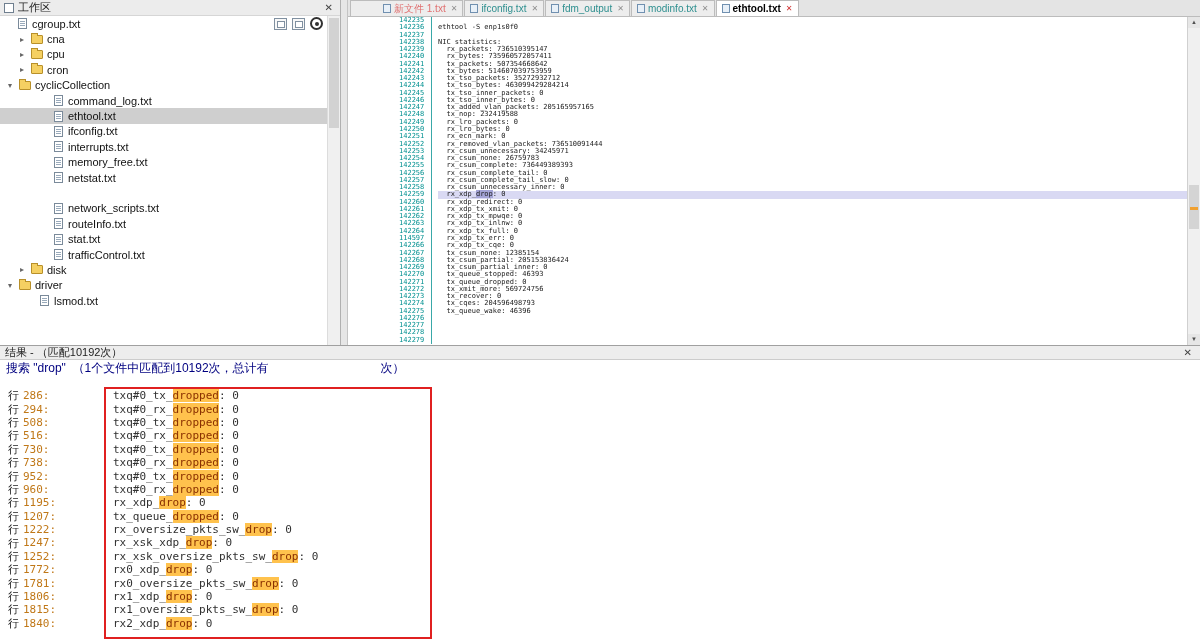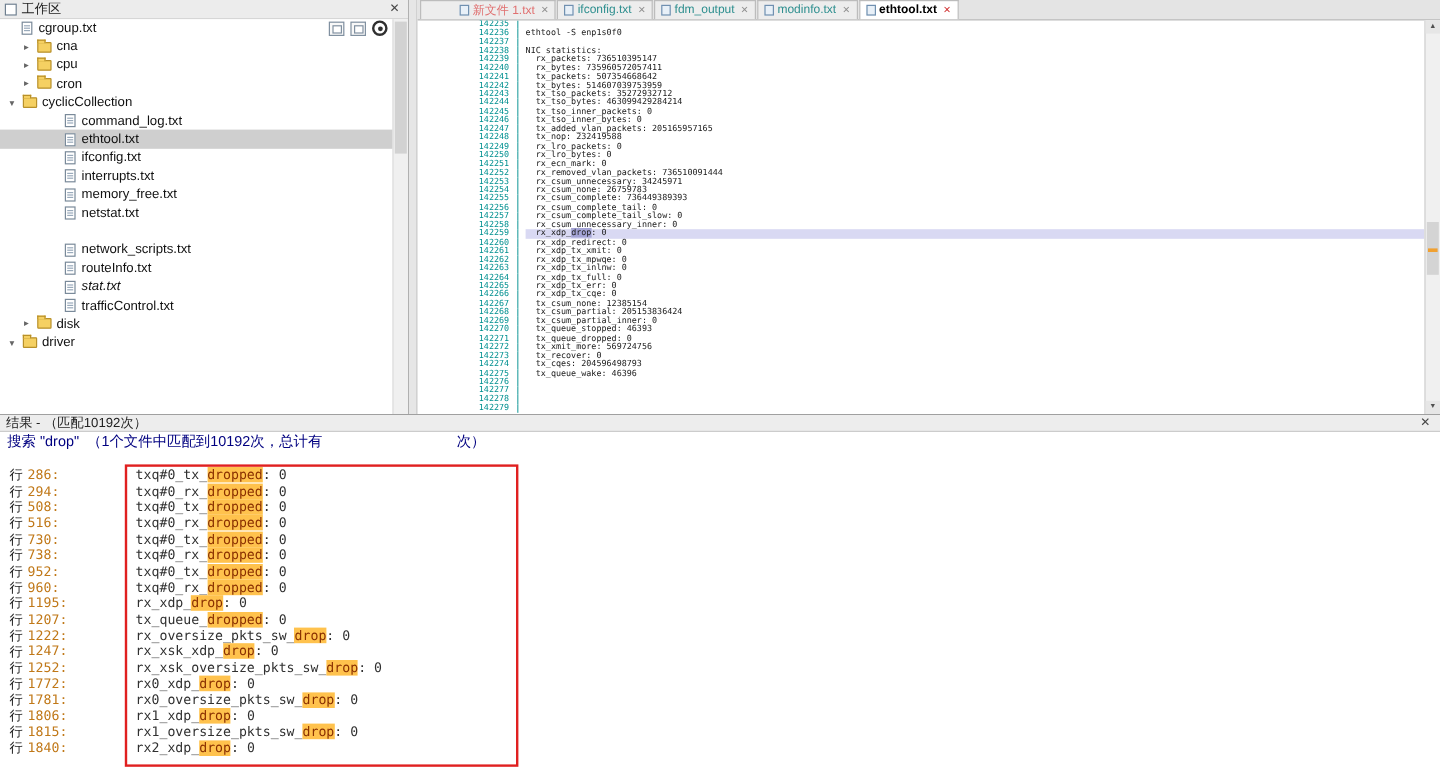--- a/index.html
+++ b/index.html
@@ -130,37 +130,41 @@
       </div>
       <div class="tree-row" style="padding-left: 8px;"></div>
       <div class="tree-row" style="padding-left: 54px;">
         <span class="icon-file"></span>
         <span class="tree-label">network_scripts.txt</span>
       </div>
       <div class="tree-row" style="padding-left: 54px;">
         <span class="icon-file"></span>
         <span class="tree-label">routeInfo.txt</span>
       </div>
-      <div class="tree-row" style="padding-left: 54px; font-style: italic;">
+      <div class="tree-row" style="padding-left: 54px;">
         <span class="icon-file"></span>
         <span class="tree-label">stat.txt</span>
       </div>
       <div class="tree-row" style="padding-left: 54px;">
         <span class="icon-file"></span>
         <span class="tree-label">trafficControl.txt</span>
       </div>
       <div class="tree-row" style="padding-left: 20px;">
         <span class="arrow">▸</span>
         <span class="icon-folder"></span>
         <span class="tree-label">disk</span>
       </div>
       <div class="tree-row" style="padding-left: 8px;">
         <span class="arrow">▾</span>
         <span class="icon-folder"></span>
         <span class="tree-label">driver</span>
+      </div>
+      <div class="tree-row" style="padding-left: 40px;">
+        <span class="icon-file"></span>
+        <span class="tree-label">lsmod.txt</span>
       </div>
     </div>
   <div class="tree-toolbar">
     <span class="tb-icon"></span>
     <span class="tb-icon"></span>
     <span class="locate-icon"></span>
   </div>
   <div class="tree-scroll">
     <div class="tree-thumb"></div>
   </div>
@@ -220,21 +224,21 @@
       <div class="code-line"><span class="ln">142255</span><span class="code-text">  rx_csum_complete: 736449389393</span></div>
       <div class="code-line"><span class="ln">142256</span><span class="code-text">  rx_csum_complete_tail: 0</span></div>
       <div class="code-line"><span class="ln">142257</span><span class="code-text">  rx_csum_complete_tail_slow: 0</span></div>
       <div class="code-line"><span class="ln">142258</span><span class="code-text">  rx_csum_unnecessary_inner: 0</span></div>
       <div class="code-line"><span class="ln">142259</span><span class="code-text cur">  rx_xdp_<span class="word-mark">drop</span>: 0</span></div>
       <div class="code-line"><span class="ln">142260</span><span class="code-text">  rx_xdp_redirect: 0</span></div>
       <div class="code-line"><span class="ln">142261</span><span class="code-text">  rx_xdp_tx_xmit: 0</span></div>
       <div class="code-line"><span class="ln">142262</span><span class="code-text">  rx_xdp_tx_mpwqe: 0</span></div>
       <div class="code-line"><span class="ln">142263</span><span class="code-text">  rx_xdp_tx_inlnw: 0</span></div>
       <div class="code-line"><span class="ln">142264</span><span class="code-text">  rx_xdp_tx_full: 0</span></div>
-      <div class="code-line"><span class="ln">142265</span><span class="code-text">  rx_xdp_tx_err: 0</span></div>
+      <div class="code-line"><span class="ln">114597</span><span class="code-text">  rx_xdp_tx_err: 0</span></div>
       <div class="code-line"><span class="ln">142266</span><span class="code-text">  rx_xdp_tx_cqe: 0</span></div>
       <div class="code-line"><span class="ln">142267</span><span class="code-text">  tx_csum_none: 12385154</span></div>
       <div class="code-line"><span class="ln">142268</span><span class="code-text">  tx_csum_partial: 205153836424</span></div>
       <div class="code-line"><span class="ln">142269</span><span class="code-text">  tx_csum_partial_inner: 0</span></div>
       <div class="code-line"><span class="ln">142270</span><span class="code-text">  tx_queue_stopped: 46393</span></div>
       <div class="code-line"><span class="ln">142271</span><span class="code-text">  tx_queue_dropped: 0</span></div>
       <div class="code-line"><span class="ln">142272</span><span class="code-text">  tx_xmit_more: 569724756</span></div>
       <div class="code-line"><span class="ln">142273</span><span class="code-text">  tx_recover: 0</span></div>
       <div class="code-line"><span class="ln">142274</span><span class="code-text">  tx_cqes: 204596498793</span></div>
       <div class="code-line"><span class="ln">142275</span><span class="code-text">  tx_queue_wake: 46396</span></div>

